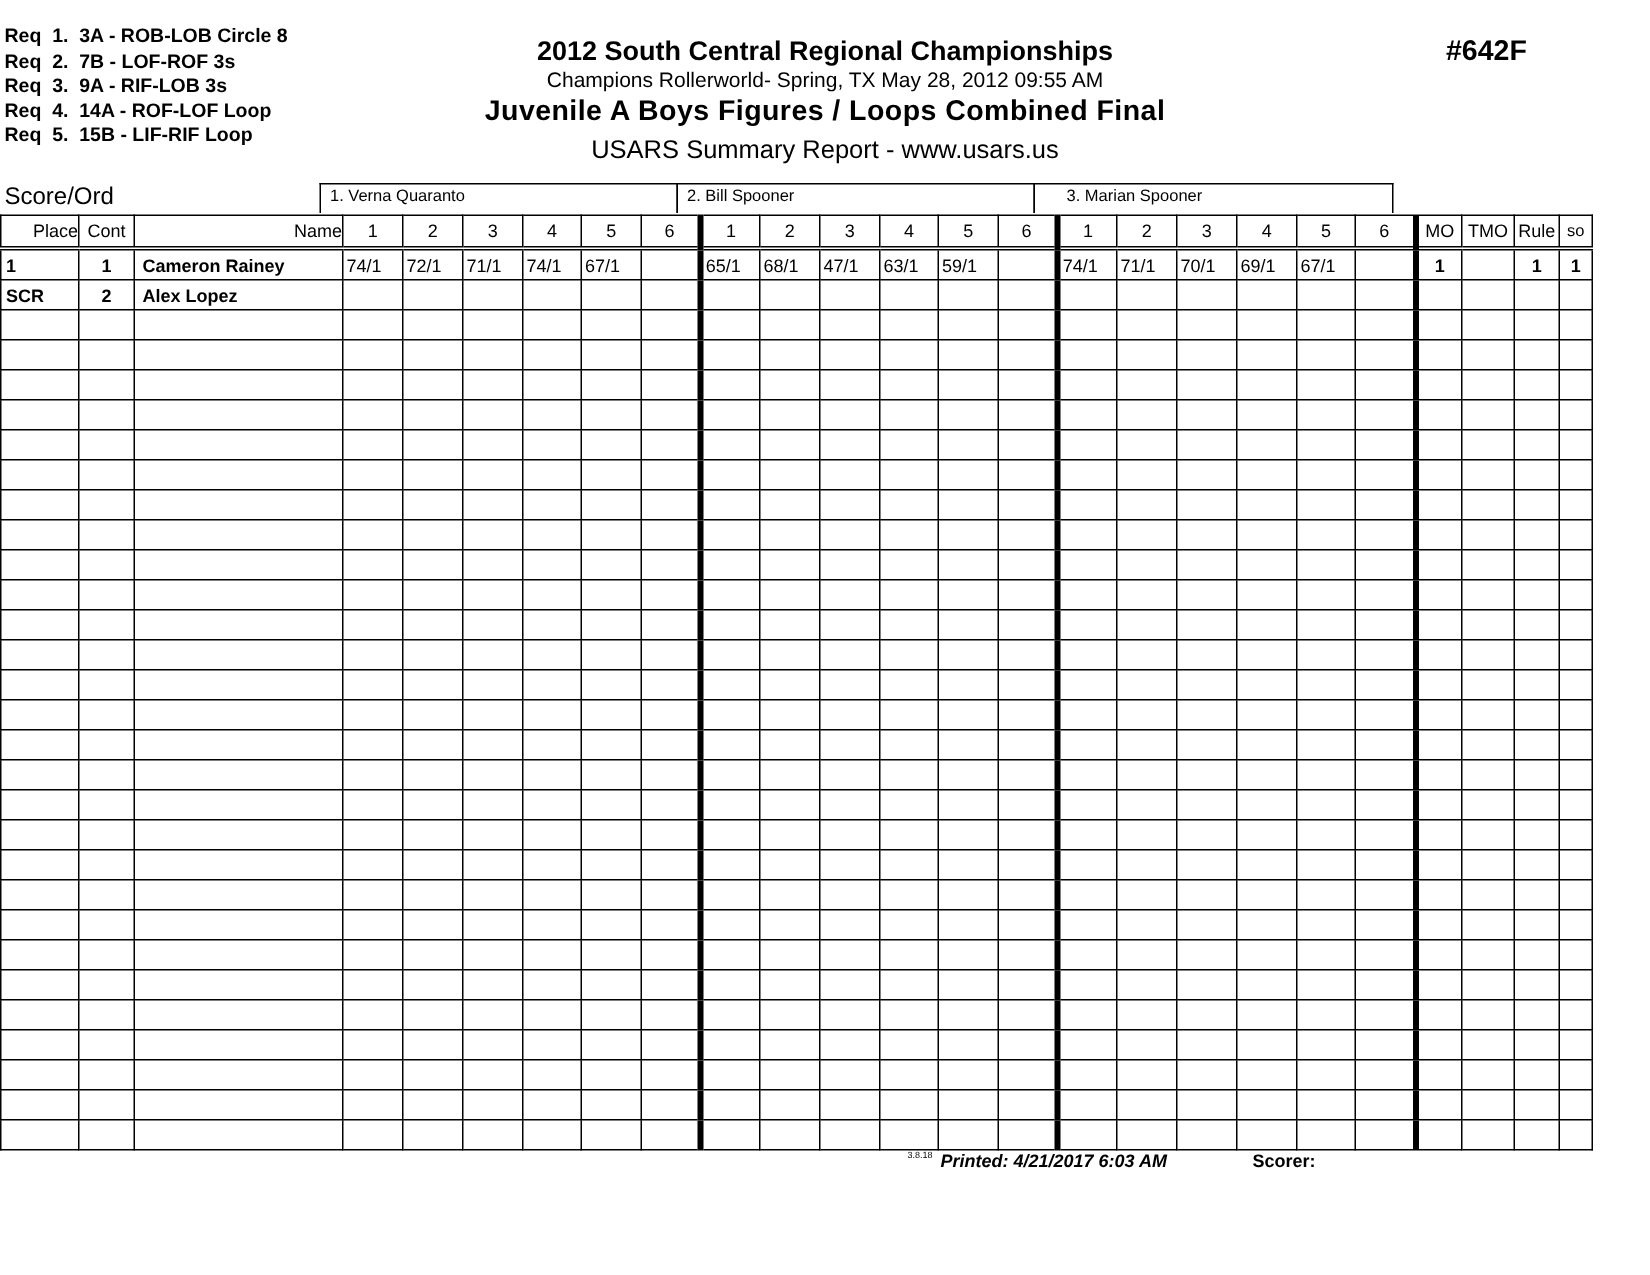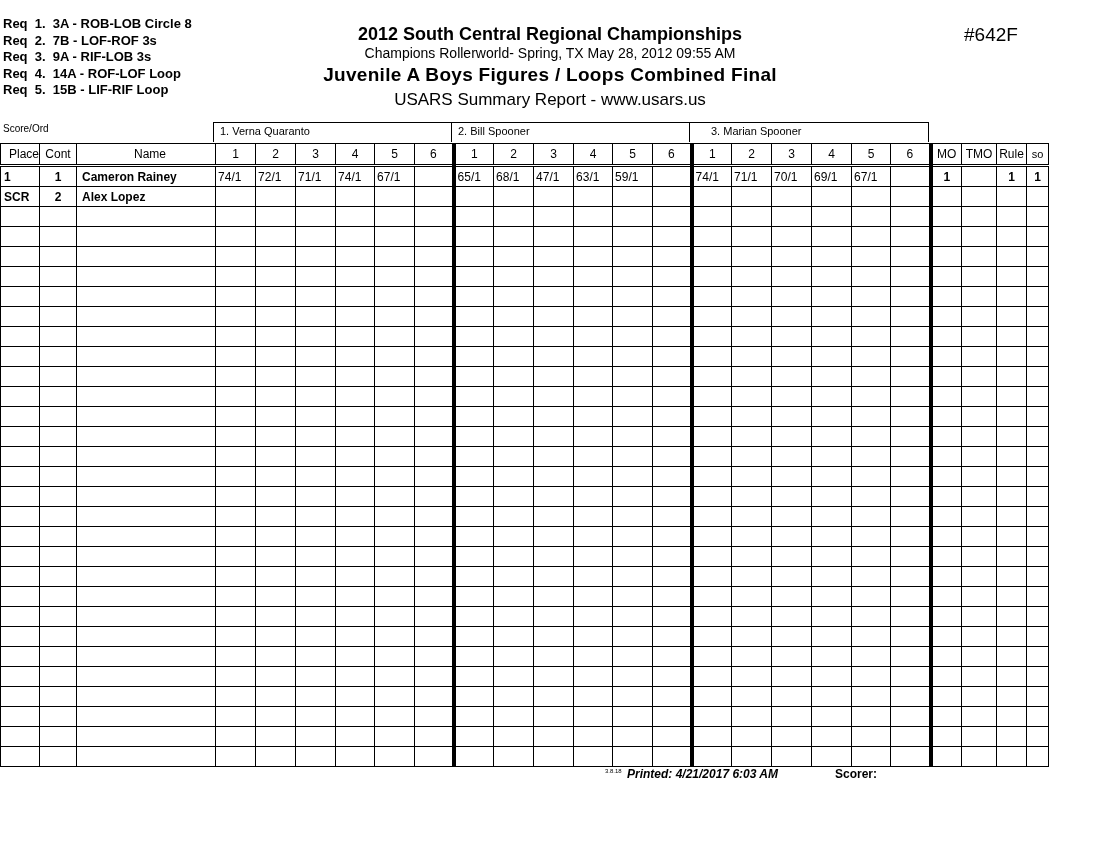--- a/index.html
+++ b/index.html
@@ -4,27 +4,27 @@
 <style>
   html, body { margin:0; padding:0; background:#fff; }
   body { width:1100px; height:850px; position:relative; overflow:hidden; font-family:"Liberation Sans", sans-serif; color:#000; }
   .reqs { position:absolute; left:3px; top:16px; font-weight:bold; font-size:13px; line-height:16.5px; }
   .reqs div { white-space:pre; }
   .hdr { position:absolute; left:300px; width:500px; text-align:center; white-space:nowrap; }
   .t1 { top:24px; font-weight:bold; font-size:18px; }
   .t2 { top:45px; font-size:14px; }
   .t3 { top:64px; font-weight:bold; font-size:19px; letter-spacing:0.3px; }
   .t4 { top:90px; font-size:17px; }
-  .code { position:absolute; left:964px; top:24px; font-weight:normal; font-size:19px; }
-  .scoreord { position:absolute; left:3px; top:123px; font-size:10px; }
+  .code { position:absolute; left:964px; top:24px; font-weight:bold; font-size:19px; }
+  .scoreord { position:absolute; left:3px; top:123px; font-size:16px; }
   .judgebox { position:absolute; top:122px; height:20px; border:1px solid #000; border-bottom:none; box-sizing:border-box; font-size:11px; padding:2px 0 0 6px; }
   table.grid { position:absolute; left:0; top:143px; border-collapse:collapse; table-layout:fixed; }
   table.grid td { border:1px solid #000; height:19px; padding:0; font-size:12px; overflow:hidden; white-space:nowrap; }
   table.grid tr.head td { height:20px; text-align:center; font-size:12px; border-bottom:3px double #000; }
-  table.grid tr.head td.lft { text-align:center; padding-left:8px; }
+  table.grid tr.head td.lft { text-align:right; padding-left:21px; }
   table.grid td.thick { border-left:4px solid #000; }
   td.sc { font-size:12px; padding-left:2px !important; }
   td.b { font-weight:bold; font-size:13px; }
   td.c { text-align:center; }
   td.l { padding-left:5px !important; }
   td.pl { padding-left:3px !important; }
   .footer { position:absolute; top:767px; font-size:12px; font-weight:bold; }
   .ver { position:absolute; left:605px; top:768px; font-size:6px; }
 </style>
 </head>

